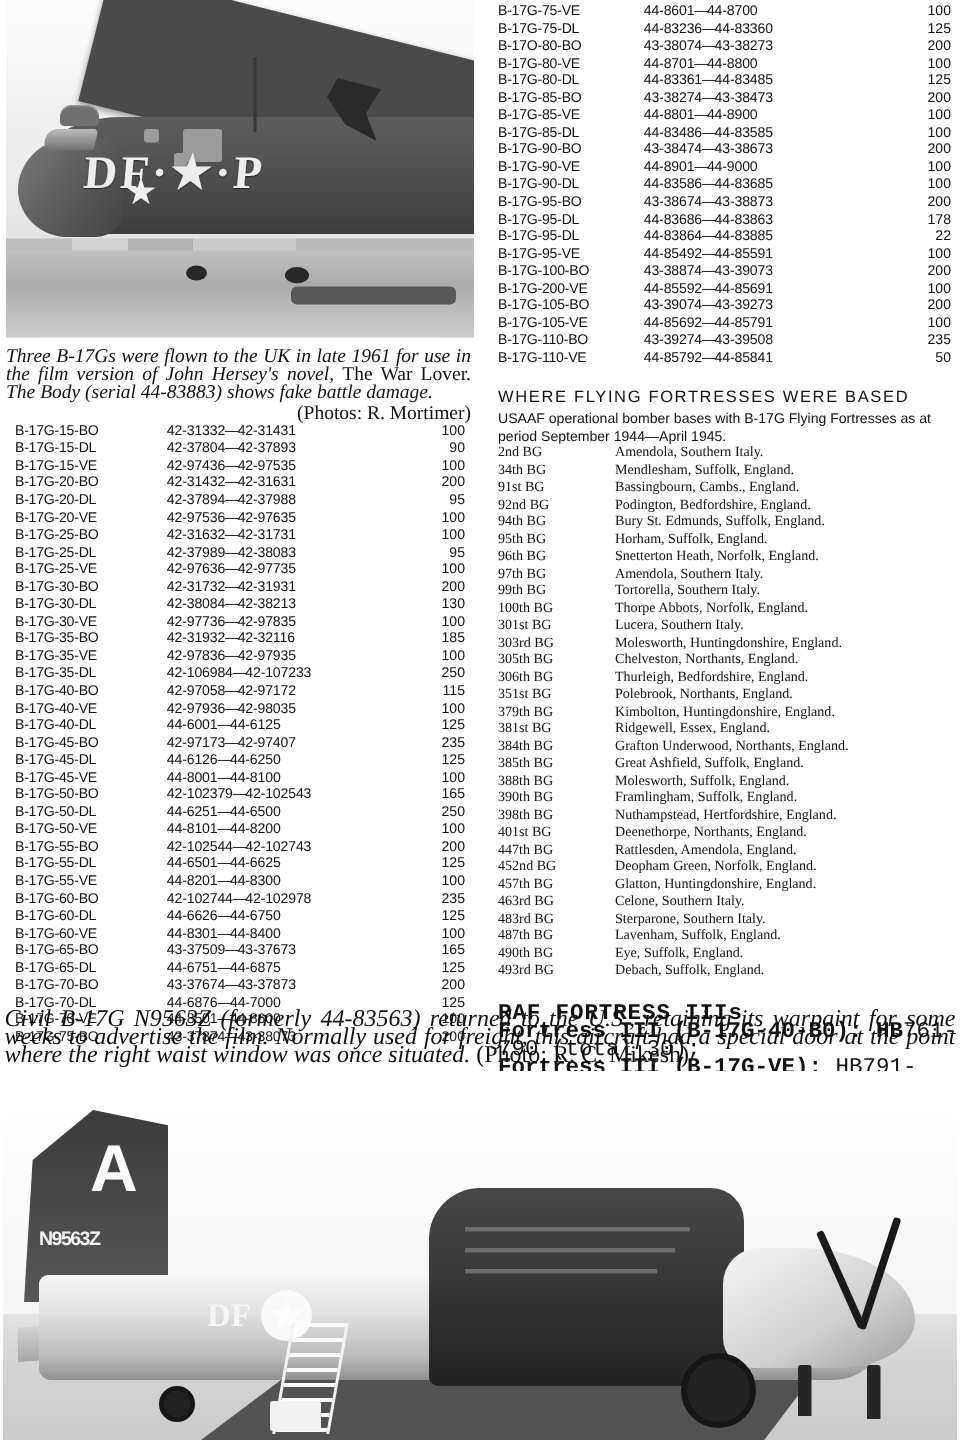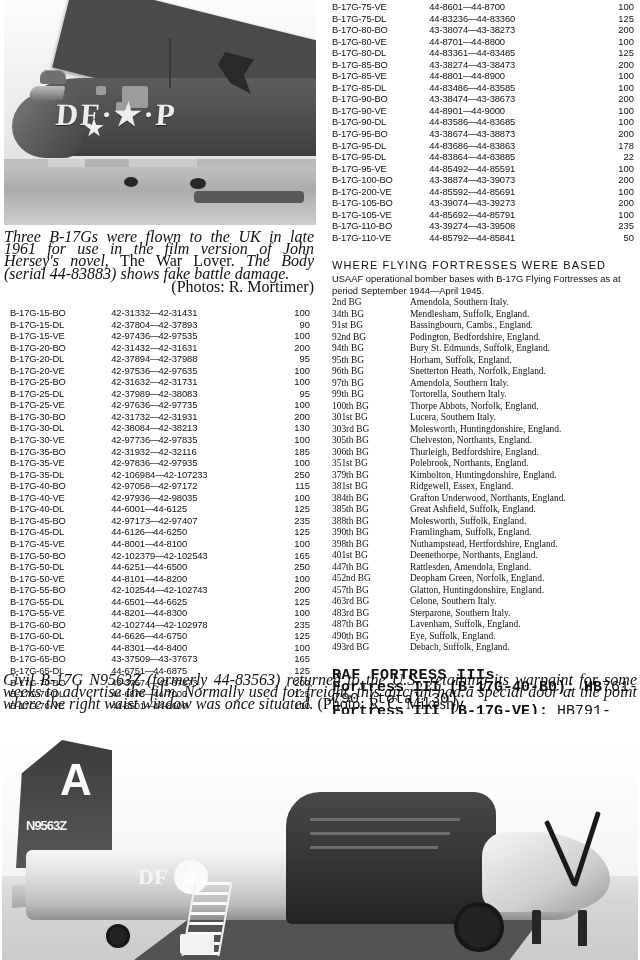--- a/index.html
+++ b/index.html
@@ -240,21 +240,21 @@
     left: 120px; bottom: 0; width: 430px; height: 74px;
     background: #3a3a3a;
     clip-path: polygon(22% 0%, 100% 8%, 88% 100%, 0% 96%);
     opacity: .82;
   }
 
   
   .caption {
     font-family: "Liberation Serif", serif;
     font-style: italic;
-    font-size: 16px;
+    font-size: 13px;
     line-height: 12.2px;
     color: #111;
     text-align: justify;
   }
   .caption .rom { font-style: normal; }
   .caption-credit {
     display: block;
     font-style: normal;
     text-align: right;
     margin-top: 1px;
@@ -282,21 +282,21 @@
   .serial-table td {
     padding: 0;
     white-space: nowrap;
     vertical-align: top;
   }
   .st-model { width: 96px; letter-spacing: -0.15px; }
   .st-range { width: auto; letter-spacing: -0.1px; }
   .st-qty   { width: 44px; text-align: right; padding-right: 4px; }
   .dash { letter-spacing: -1px; }
 
-  .table-left  { margin-top: 14px; }
+  .table-left  { }
   .table-right { margin-top: 1px; }
   .table-left .st-model  { width: 104px; padding-left: 6px; }
   .table-left .st-range  { width: 148px; }
   .table-left .st-qty    { width: 56px; padding-right: 10px; }
   .table-right .st-model { width: 94px; padding-left: 2px; }
   .table-right .st-range { width: 140px; }
   .table-right .st-qty   { width: 58px; padding-right: 6px; }
 
   
   .bases {

